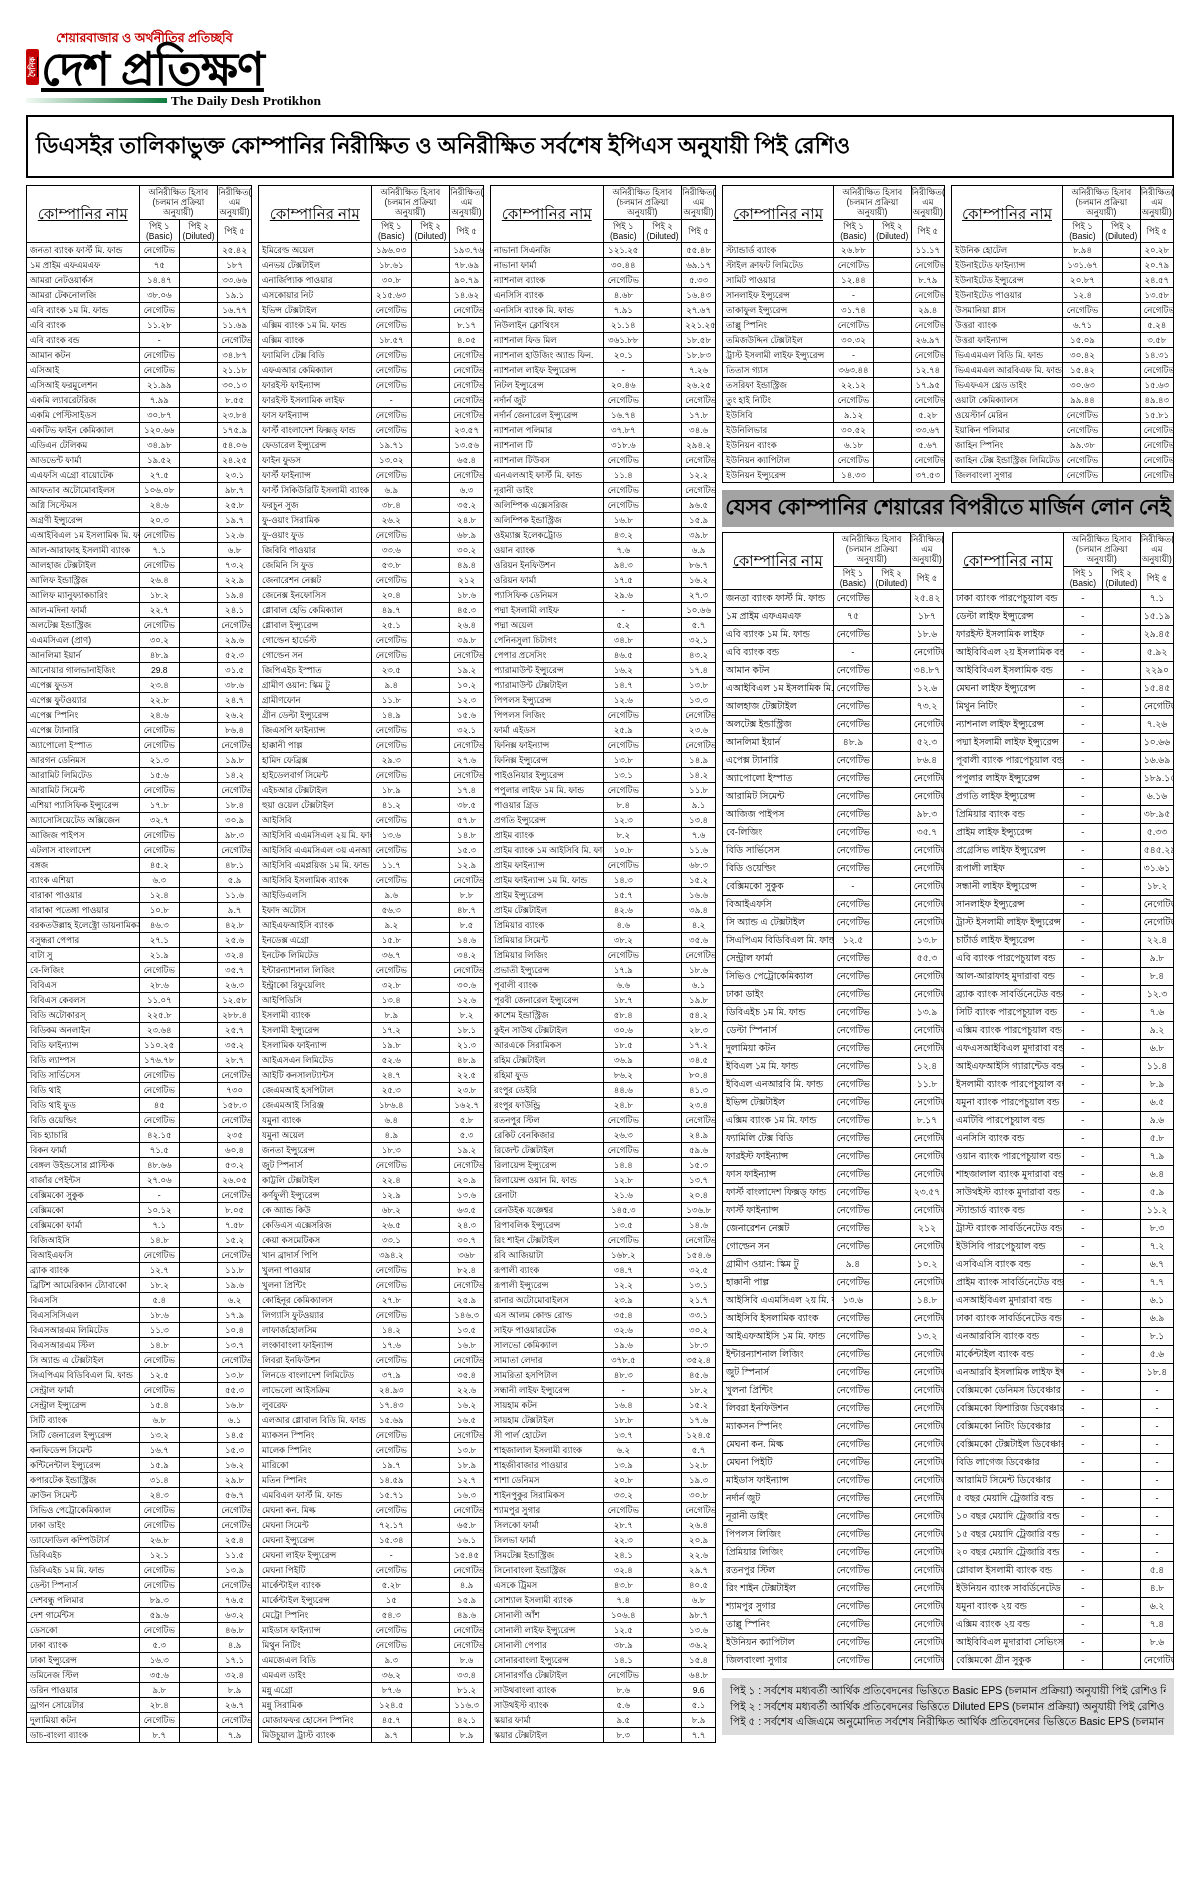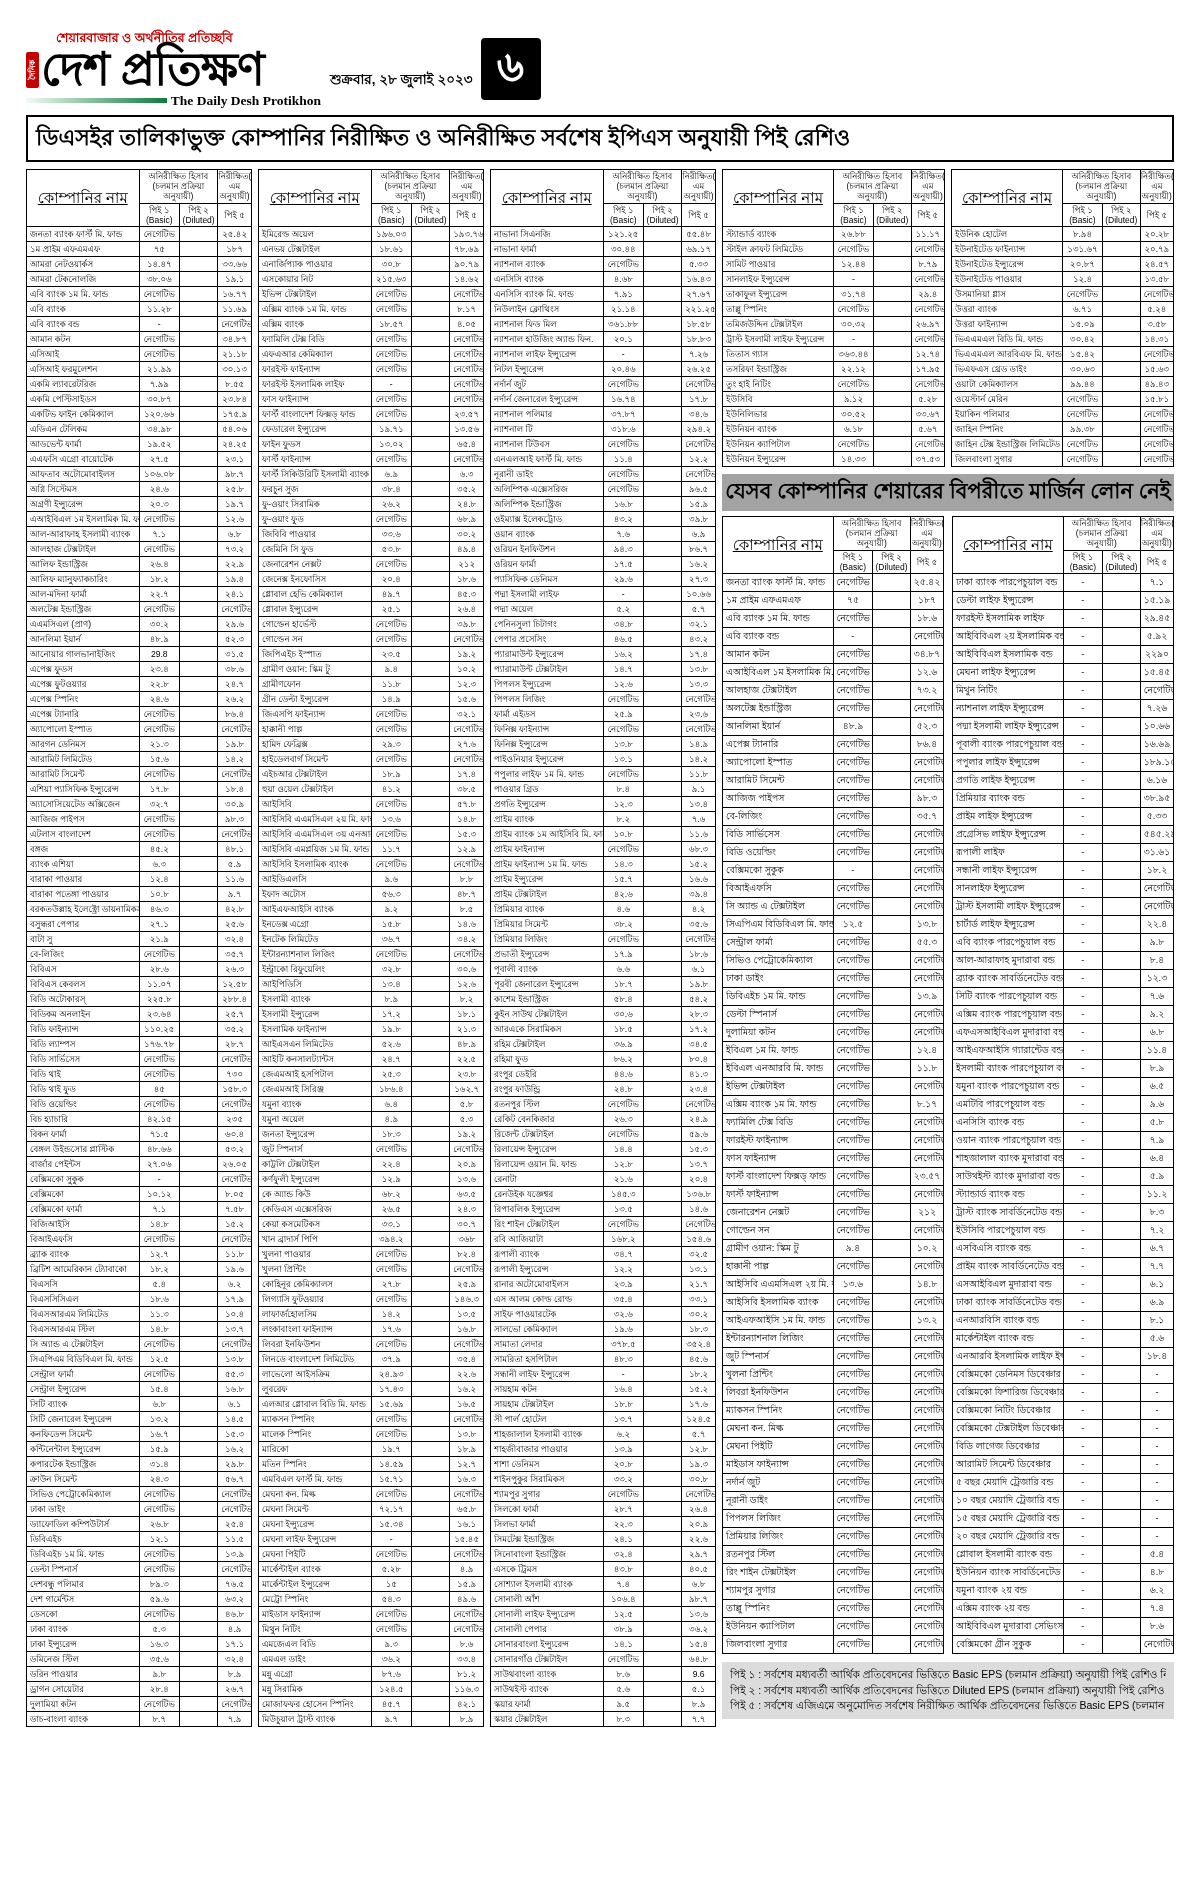--- a/index.html
+++ b/index.html
@@ -4,36 +4,36 @@
 <style>
   html,body{margin:0;padding:0;background:#fff;}
   body{width:1200px;height:1886px;overflow:hidden;color:#000;
        font-family:"Liberation Sans","DejaVu Sans",sans-serif;}
   .page{padding:30px 26px 0 26px;box-sizing:border-box;}
 
   
   .head{display:flex;align-items:center;gap:9px;height:78px;}
   .mast{width:295px;flex:none;position:relative;}
   .mast .tagline{color:#c40000;font-weight:bold;font-size:12.5px;margin-left:30px;}
-  .brandrow{display:flex;align-items:center;}
+  .brandrow{display:flex;align-items:flex-start;text-decoration:underline;}
   .vertical{writing-mode:vertical-rl;transform:rotate(180deg);background:#c40000;color:#fff;
             font-size:8px;font-weight:bold;padding:1px 0;border-radius:2px;margin-right:2px;height:34px;text-align:center;}
   .brand{font-size:46px;font-weight:bold;line-height:.9;letter-spacing:-1px;}
   .subbrandrow{display:flex;align-items:center;margin-top:2px;}
   .greenline{flex:1;height:5px;background:linear-gradient(90deg,#f2faf3,#0e7a3c);}
   .english{font-family:"Liberation Serif","DejaVu Serif",serif;font-weight:bold;font-size:13.5px;margin-left:4px;white-space:nowrap;}
   .titlebox{flex:1;background:#d6d6d6;height:58px;display:flex;align-items:center;justify-content:center;
             font-size:37px;font-weight:bold;white-space:nowrap;}
   .dateblock{flex:none;display:flex;align-items:flex-end;gap:8px;}
   .date{font-size:13.5px;font-weight:bold;padding-bottom:8px;white-space:nowrap;}
   .pagenum{width:60px;height:62px;background:#000;color:#fff;display:flex;align-items:center;justify-content:center;
            font-size:42px;font-weight:bold;border-radius:4px;}
 
   
-  .subtitle{border:2px solid #000;margin-top:7px;padding:3px 8px;font-size:22px;font-weight:bold;
+  .subtitle{border:2px solid #000;margin-top:7px;padding:11px 8px;font-size:22px;font-weight:bold;
             white-space:nowrap;overflow:hidden;}
 
   
   .content{display:flex;gap:6px;margin-top:7px;}
   .colgrp{width:226px;flex:none;}
   .right{flex:1;min-width:0;display:flex;flex-direction:column;}
   .toprow{display:flex;gap:6px;}
   .toprow .half{flex:1;min-width:0;}
 
   table.pe{border-collapse:collapse;width:100%;table-layout:fixed;}
@@ -63,24 +63,20 @@
       <div class="tagline">শেয়ারবাজার ও অর্থনীতির প্রতিচ্ছবি</div>
       <div class="brandrow">
         <span class="vertical">দৈনিক</span>
         <span class="brand">দেশ প্রতিক্ষণ</span>
       </div>
       <div class="subbrandrow">
         <span class="greenline"></span>
         <span class="english">The Daily Desh Protikhon</span>
       </div>
     </div>
-    <div class="dateblock">
-      <span class="date">শুক্রবার, ২৮ জুলাই ২০২৩</span>
-      <div class="pagenum">৬</div>
-    </div>
   </div>
 
   <div class="subtitle">ডিএসইর তালিকাভুক্ত কোম্পানির নিরীক্ষিত ও অনিরীক্ষিত সর্বশেষ ইপিএস অনুযায়ী পিই রেশিও</div>
 
   <div class="content">
     <div class="colgrp">
       <table class="pe">
           <colgroup>
             <col style="width: 50%;">
             <col style="width: 18%;">

